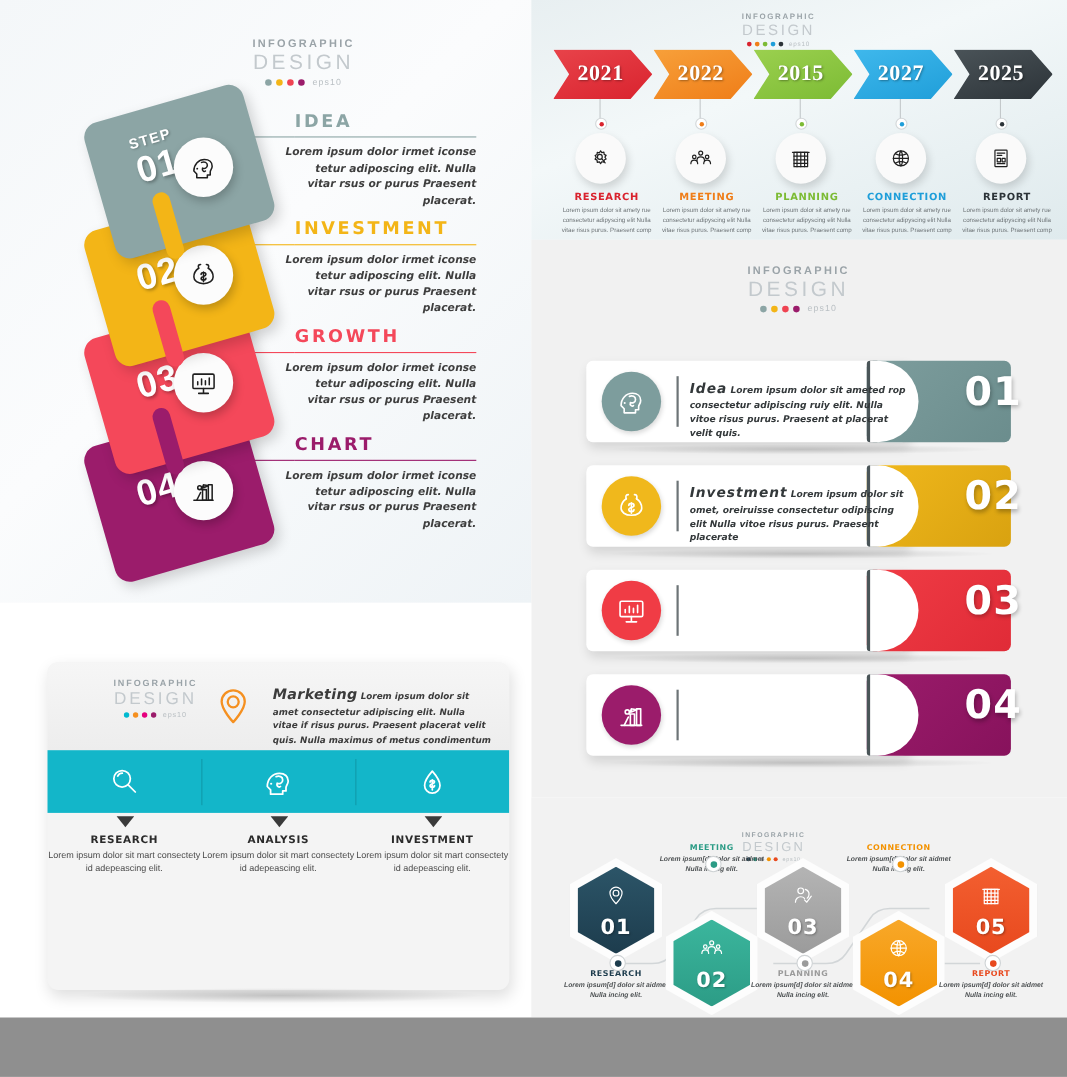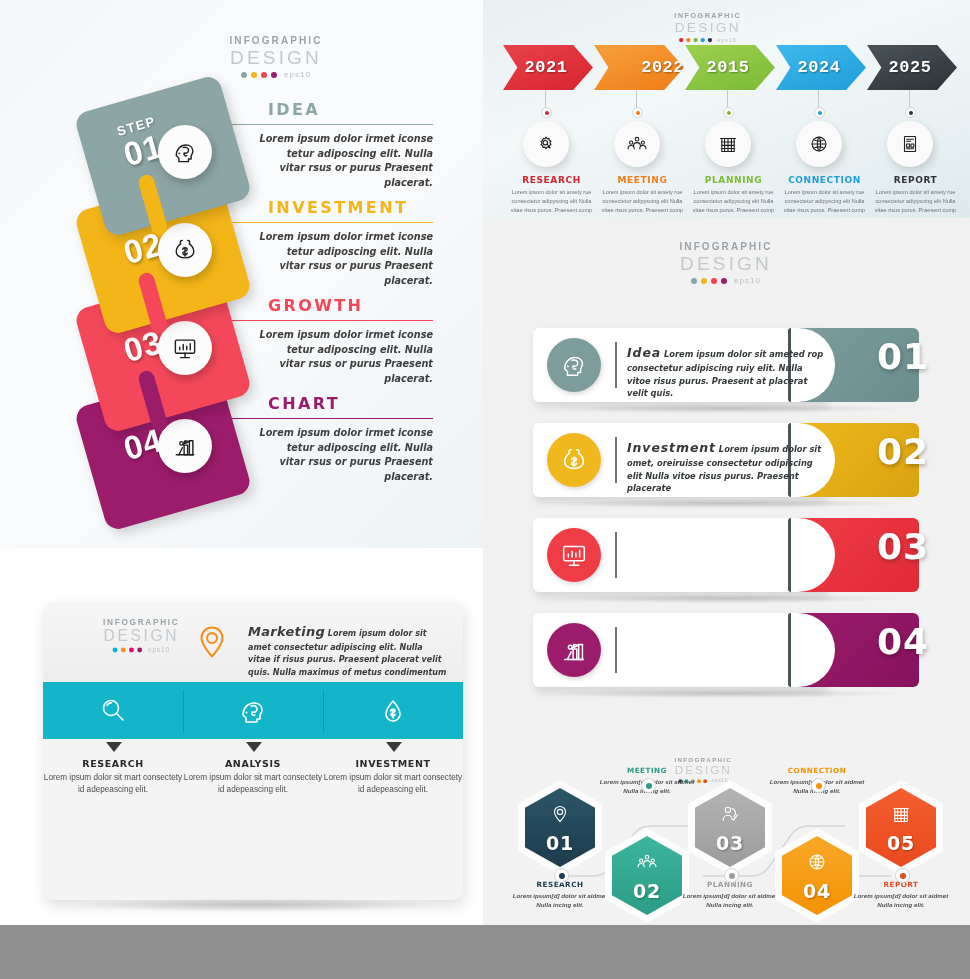--- a/index.html
+++ b/index.html
@@ -52,23 +52,23 @@
     color:#3e3e3e;font-style:italic;font-weight:bold;text-align:right;
     font-family:"DejaVu Sans", sans-serif;}
   .stem{position:absolute;width:32px;height:1px;}
 
   
   .tl-item{position:absolute;top:0;width:97px;}
   .arrow{position:relative;height:45px;width:90px;
     clip-path:polygon(0 0, 78% 0, 100% 50%, 78% 100%, 0 100%, 16% 50%);
     display:flex;align-items:center;justify-content:center;
     box-shadow:2px 3px 6px rgba(0,0,0,.13);}
-  .arrow span{font-size:17px;font-weight:bold;color:#fff;letter-spacing:.5px;
+  .arrow span{font-size:20px;font-weight:bold;color:#fff;letter-spacing:.5px;
     text-shadow:1px 1px 2px rgba(0,0,0,.35);margin-left:-4px;
-    font-family:Liberation Mono, monospace;}
+    font-family:Liberation Serif, serif;}
   .tl-stem{position:absolute;left:42px;top:45px;width:1px;height:20px;background:#c3c8ca;}
   .tl-dot{position:absolute;left:38px;top:62px;width:9px;height:9px;border-radius:50%;
     background:#fff;border:1px solid #d2d6d8;display:flex;align-items:center;justify-content:center;}
   .tl-dot i{width:4px;height:4px;border-radius:50%;display:block;}
   .tl-circ{position:absolute;left:20px;top:76px;width:46px;height:46px;border-radius:50%;
     background:#fafafa;box-shadow:2px 4px 8px rgba(0,0,0,.15);
     display:flex;align-items:center;justify-content:center;}
   .tl-name{position:absolute;left:0;top:130px;width:97px;text-align:center;
     font-size:9px;font-weight:bold;letter-spacing:.6px;
     font-family:"DejaVu Sans", sans-serif;}
@@ -282,21 +282,21 @@
          <svg width="22" height="22" viewBox="0 0 32 32">
               <path fill="none" stroke="#1f1f1f" stroke-width="1.6" stroke-linecap="round" stroke-linejoin="round" d="M16 6l1.6 2.4 2.8-.6.3 2.9 2.6 1.3-1.6 2.4 1.6 2.4-2.6 1.3-.3 2.9-2.8-.6L16 23l-1.6-2.4-2.8.6-.3-2.9L8.7 17l1.6-2.4-1.6-2.4 2.6-1.3.3-2.9 2.8.6z"></path>
       <circle fill="none" stroke="#1f1f1f" stroke-width="1.6" stroke-linecap="round" stroke-linejoin="round" cx="15" cy="14" r="3.2"></circle>
               <path fill="none" stroke="#1f1f1f" stroke-width="1.6" stroke-linecap="round" stroke-linejoin="round" d="M18 17l4 5"></path>
             </svg>
        </div>
        <div class="tl-name" style="color:#d9232e">RESEARCH</div>
        <div class="tl-desc">Lorem ipsum dolor sit amety rue consectetur adipyscing elit Nulla vitae risus purus. Praesent comp</div>
         </div>
         <div class="tl-item" style="left: 111px; top: 45px;">
-          <div class="arrow" style="background:linear-gradient(160deg,#f7a03a,#ef7d18);justify-content:flex-end;">
+          <div class="arrow" style="background:linear-gradient(160deg,#f7a03a,#ef7d18);">
          <span>2022</span>
        </div>
        <div class="tl-stem"></div>
        <div class="tl-dot">
          <i style="background:#ef7d18"></i>
        </div>
        <div class="tl-circ">
          <svg width="22" height="22" viewBox="0 0 32 32">
               <circle fill="none" stroke="#1f1f1f" stroke-width="1.6" stroke-linecap="round" stroke-linejoin="round" cx="16" cy="9" r="2.6"></circle>
               <path fill="none" stroke="#1f1f1f" stroke-width="1.6" stroke-linecap="round" stroke-linejoin="round" d="M11 19c0-3 2.2-5 5-5s5 2 5 5"></path>
@@ -322,21 +322,21 @@
               <rect fill="none" stroke="#1f1f1f" stroke-width="1.6" stroke-linecap="round" stroke-linejoin="round" x="7" y="8" width="18" height="19"></rect>
       <path fill="none" stroke="#1f1f1f" stroke-width="1.6" stroke-linecap="round" stroke-linejoin="round" d="M11 8v19M16 8v19M21 8v19M7 13h18M7 18h18M7 22.5h18"></path>
       <path fill="none" stroke="#1f1f1f" stroke-width="1.6" stroke-linecap="round" stroke-linejoin="round" d="M5 8h22"></path>
             </svg>
        </div>
        <div class="tl-name" style="color:#7cbb34">PLANNING</div>
        <div class="tl-desc">Lorem ipsum dolor sit amety rue consectetur adipyscing elit Nulla vitae risus purus. Praesent comp</div>
         </div>
         <div class="tl-item" style="left: 293px; top: 45px;">
           <div class="arrow" style="background:linear-gradient(160deg,#3fb8ec,#1f9ed9);">
-         <span>2024</span>
+         <span>2027</span>
        </div>
        <div class="tl-stem"></div>
        <div class="tl-dot">
          <i style="background:#1f9ed9"></i>
        </div>
        <div class="tl-circ">
          <svg width="22" height="22" viewBox="0 0 32 32">
               <circle fill="none" stroke="#1f1f1f" stroke-width="1.6" stroke-linecap="round" stroke-linejoin="round" cx="16" cy="16" r="10"></circle>
       <path fill="none" stroke="#1f1f1f" stroke-width="1.6" stroke-linecap="round" stroke-linejoin="round" d="M6 16h20M16 6c3 3.5 3 16.5 0 20M16 6c-3 3.5-3 16.5 0 20"></path>
       <path fill="none" stroke="#1f1f1f" stroke-width="1.6" stroke-linecap="round" stroke-linejoin="round" d="M9 10c4 2 10 2 14 0M9 22c4-2 10-2 14 0"></path>

